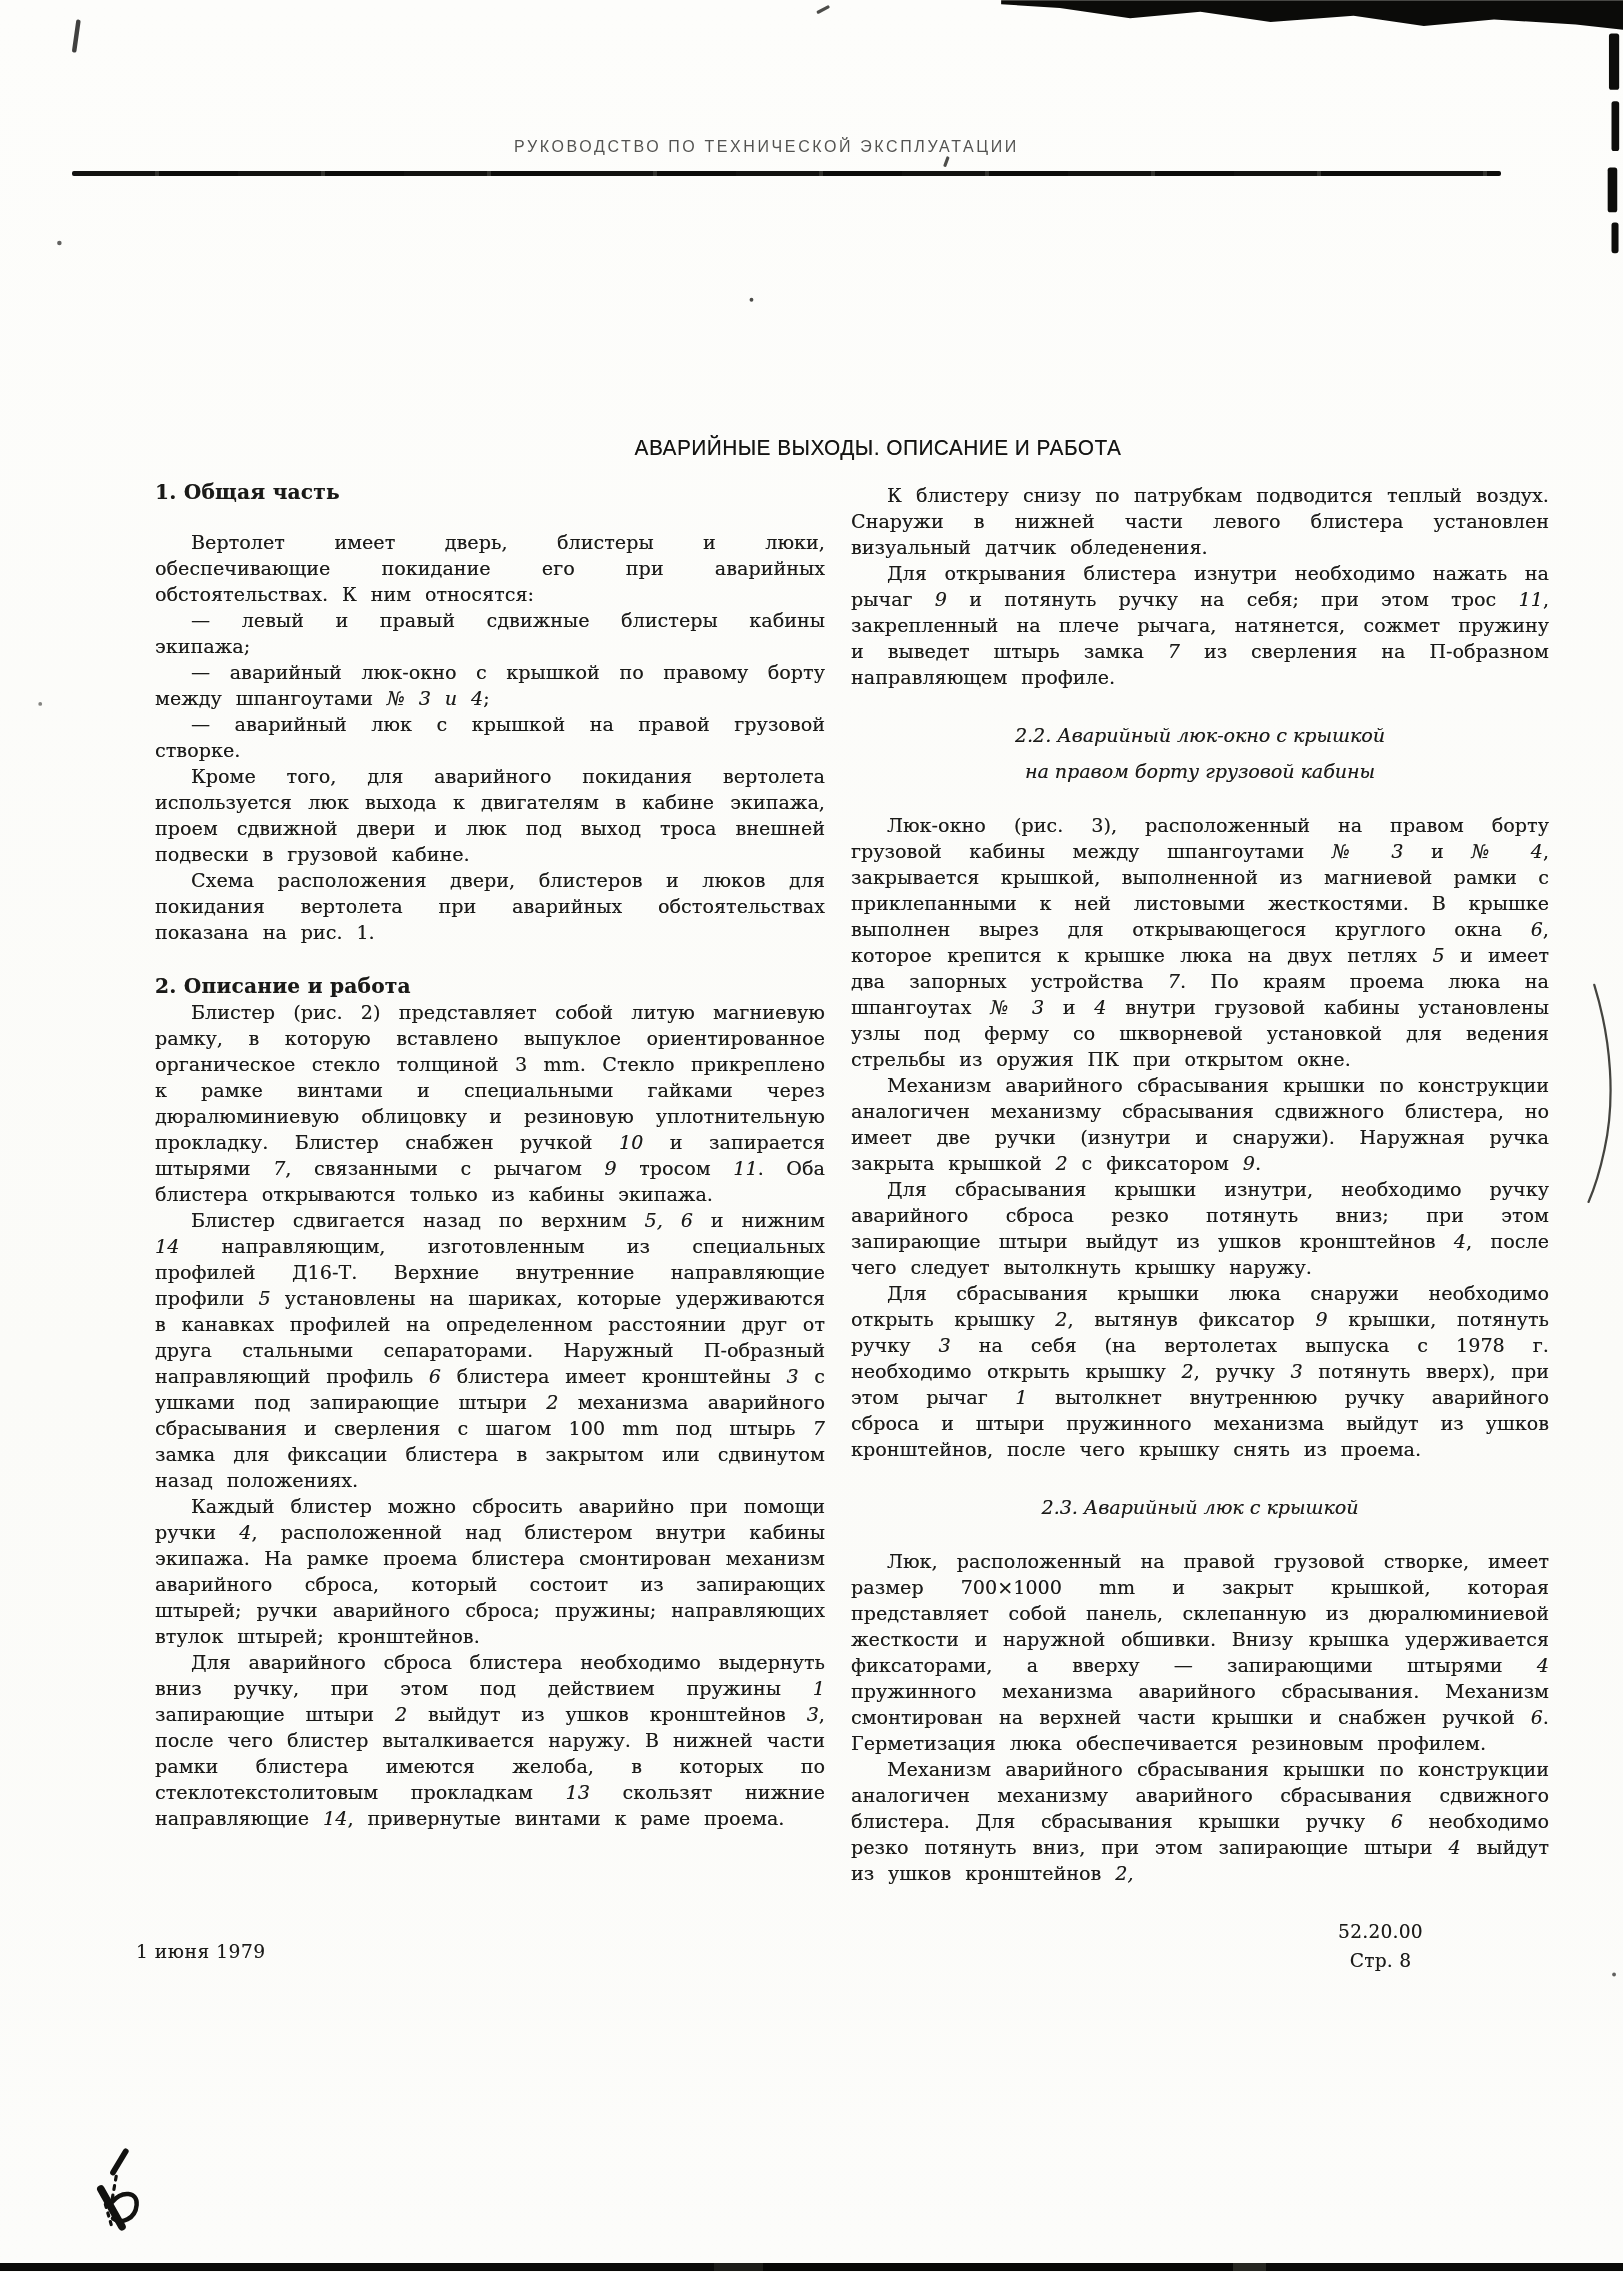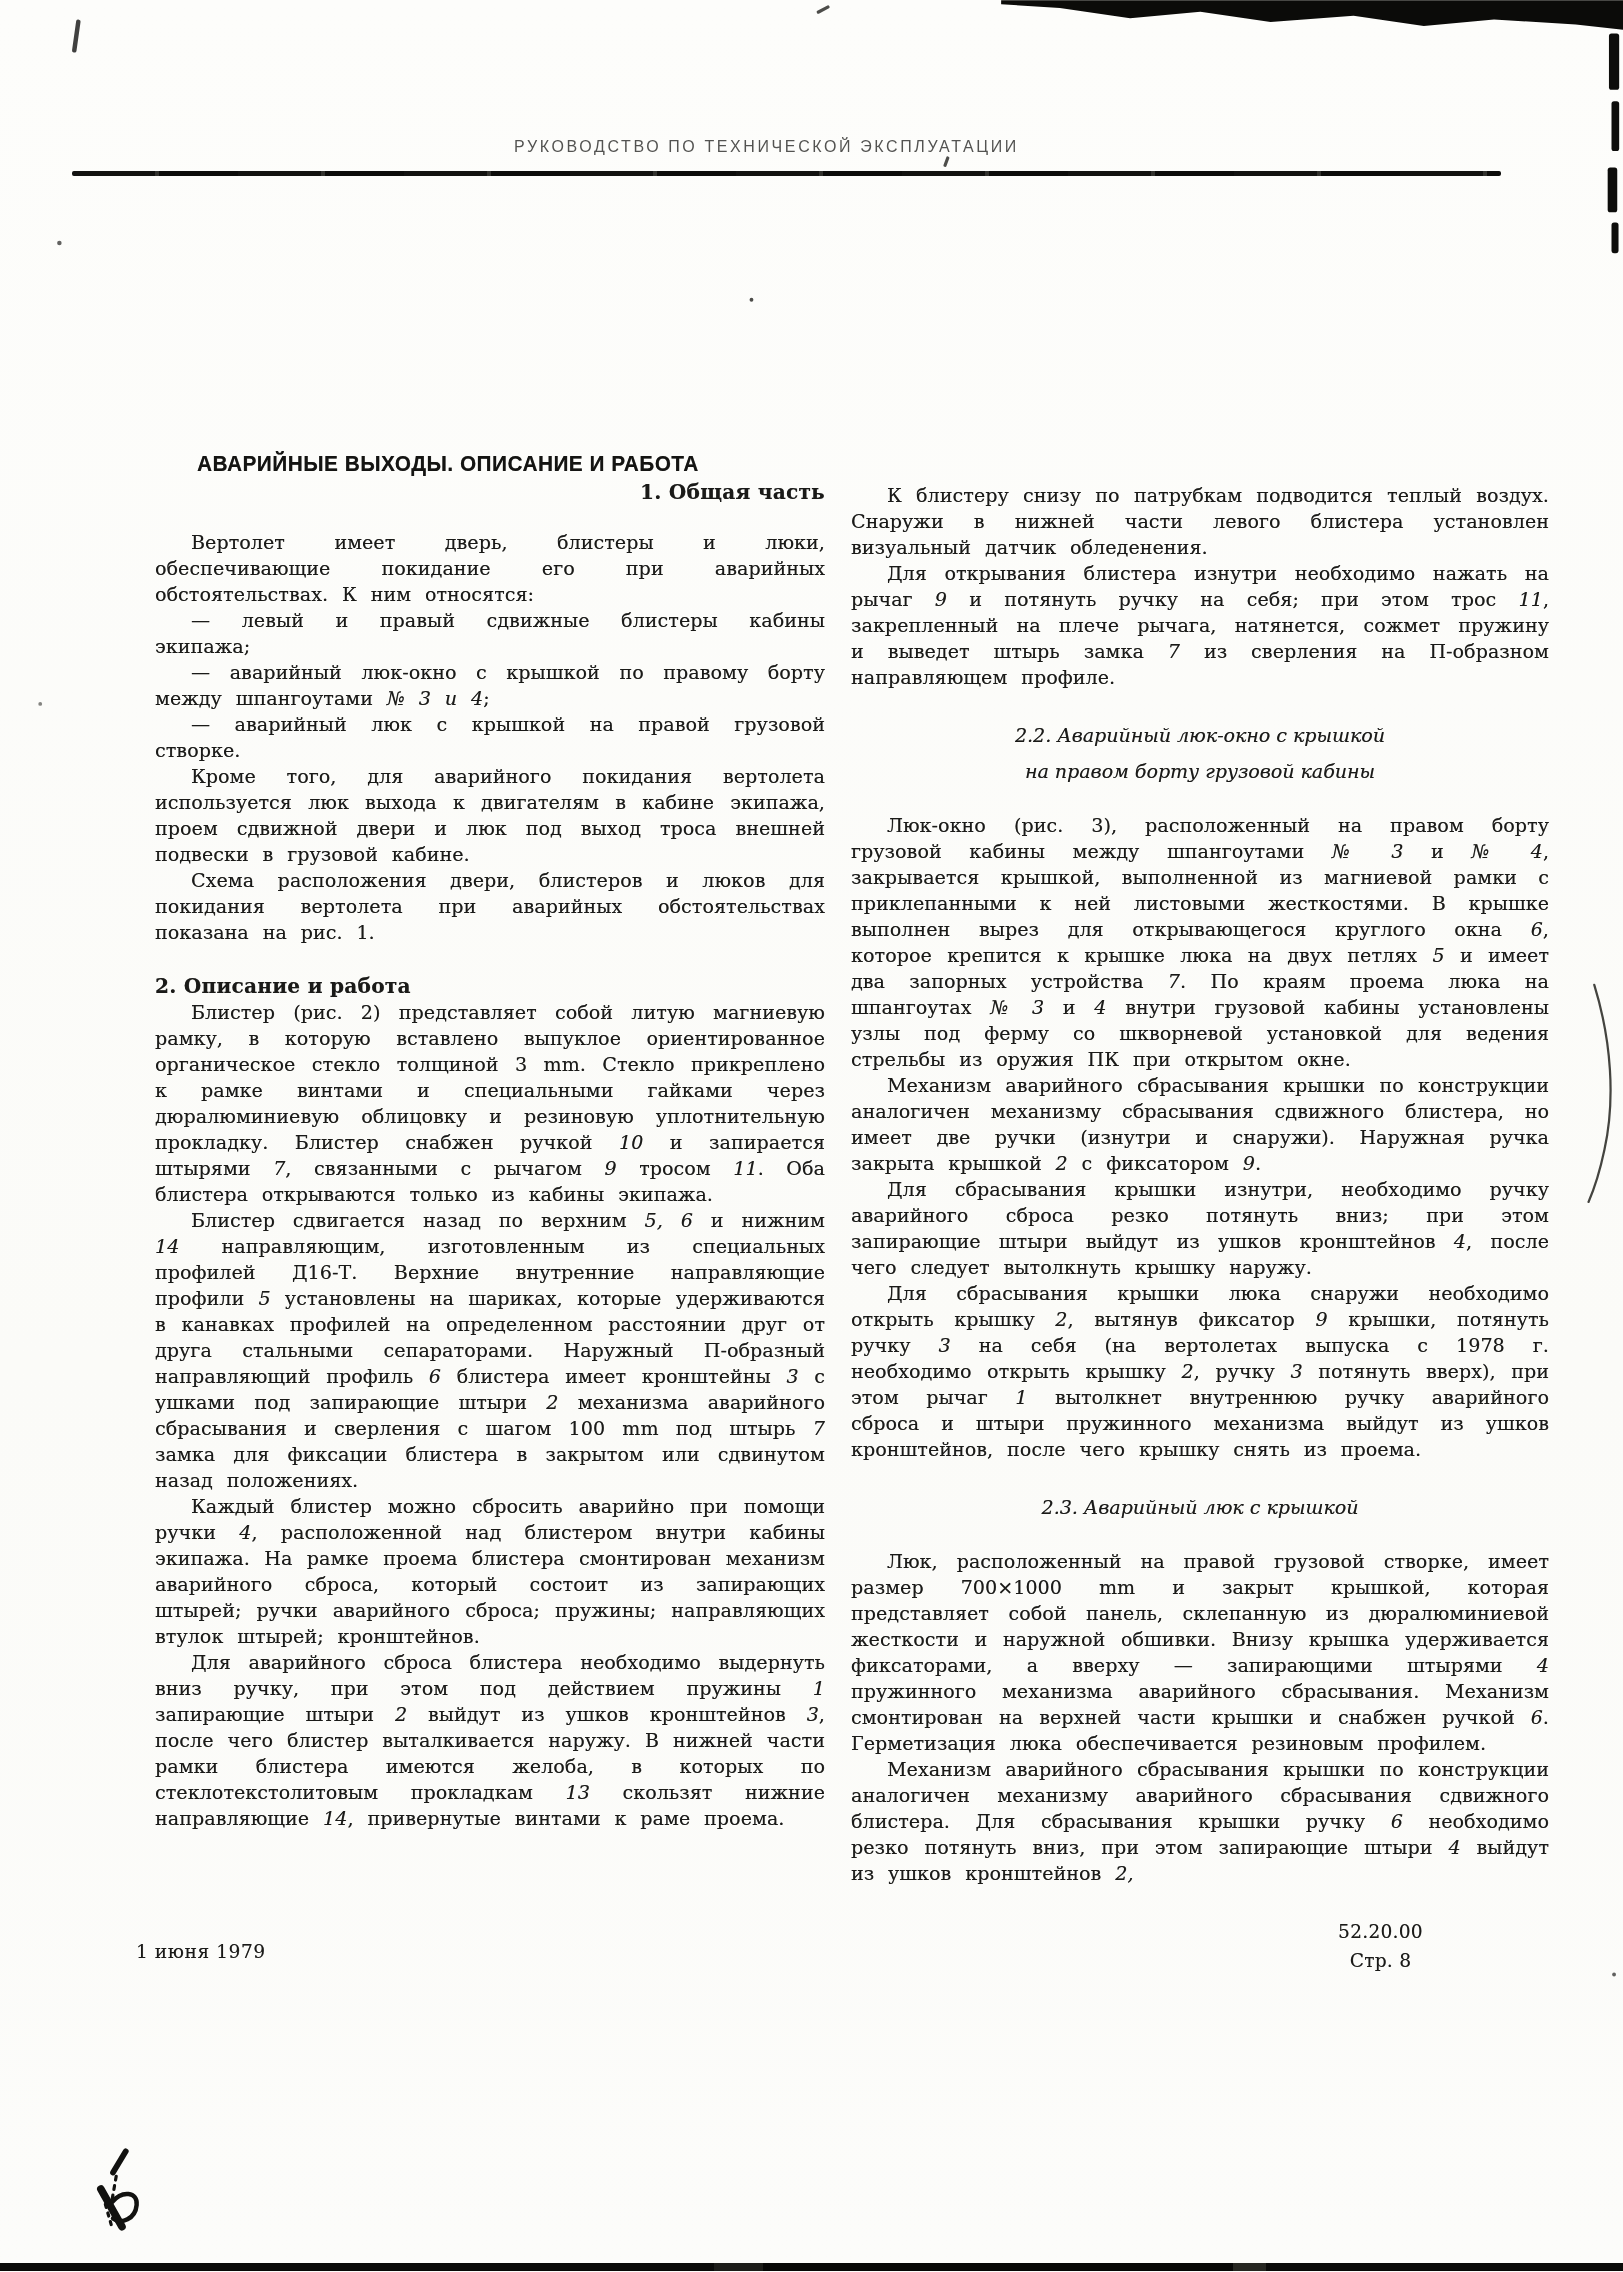--- a/index.html
+++ b/index.html
@@ -21,37 +21,37 @@
     color:#2e2e2c;opacity:.82;
     transform:scaleY(1.08);
     white-space:nowrap;
   }
   .header-rule{
     position:absolute;left:72px;top:171px;width:1429px;height:4.5px;
     background:repeating-linear-gradient(90deg,#121210 0 83px,#32322e 83px 87px,#0c0c0a 87px 166px);
     border-radius:1.9px;
   }
   .doc-title{
-    position:absolute;left:181px;top:451px;width:1393px;margin:0;
-    text-align:left;
+    position:absolute;left:181px;top:435px;width:1393px;margin:0;
+    text-align:center;
     font-family:"Liberation Sans", sans-serif;
-    font-size:22px;font-weight:700;color:#141412;
+    font-size:22px;font-weight:400;color:#141412;
     letter-spacing:0.6px;
     text-shadow:0.3px 0.3px 0 rgba(10,10,10,.6);
   }
   .doc-title .condense{display:inline-block;transform:scaleX(.94);transform-origin:center;}
   
   .col{position:absolute;top:476px;font-size:19px;line-height:26px;
        text-shadow:0.2px 0.2px 0 rgba(15,15,15,.55);}
   .col-left{left:155px;width:670px;}
   .col-right{left:851px;width:698px;}
   .col p{margin:0;text-indent:36px;text-align:justify;word-spacing:7.7px;letter-spacing:0.1px;}
   .col p i{font-style:italic;}
   .sec{
-    margin:2.6px 0 24px 0;text-align:right;
+    margin:2.6px 0 24px 0;text-align:left;
     font-size:20px;font-weight:700;font-family:"DejaVu Serif", serif;
     letter-spacing:0.3px;
   }
   .sec-mid{margin:28px 0 0 0;text-align:left;font-size:20px;font-weight:700;letter-spacing:0.3px;}
   .sub{
     margin:10.2px 0 25.5px 0;text-align:center;
     font-style:italic;font-size:19px;font-weight:400;line-height:34px;
   }
   .sub-block{margin:27px 0 23px 0;text-align:center;font-style:italic;font-size:19px;line-height:36px;}
   .first-right{margin-top:6.4px !important;}

